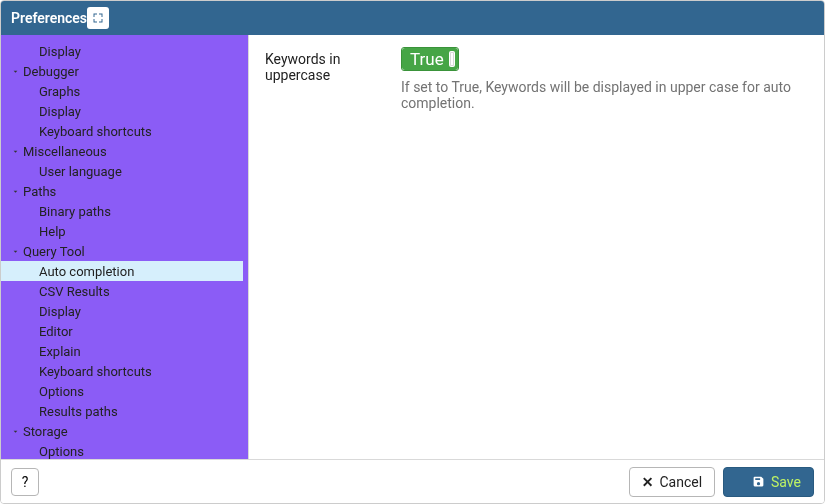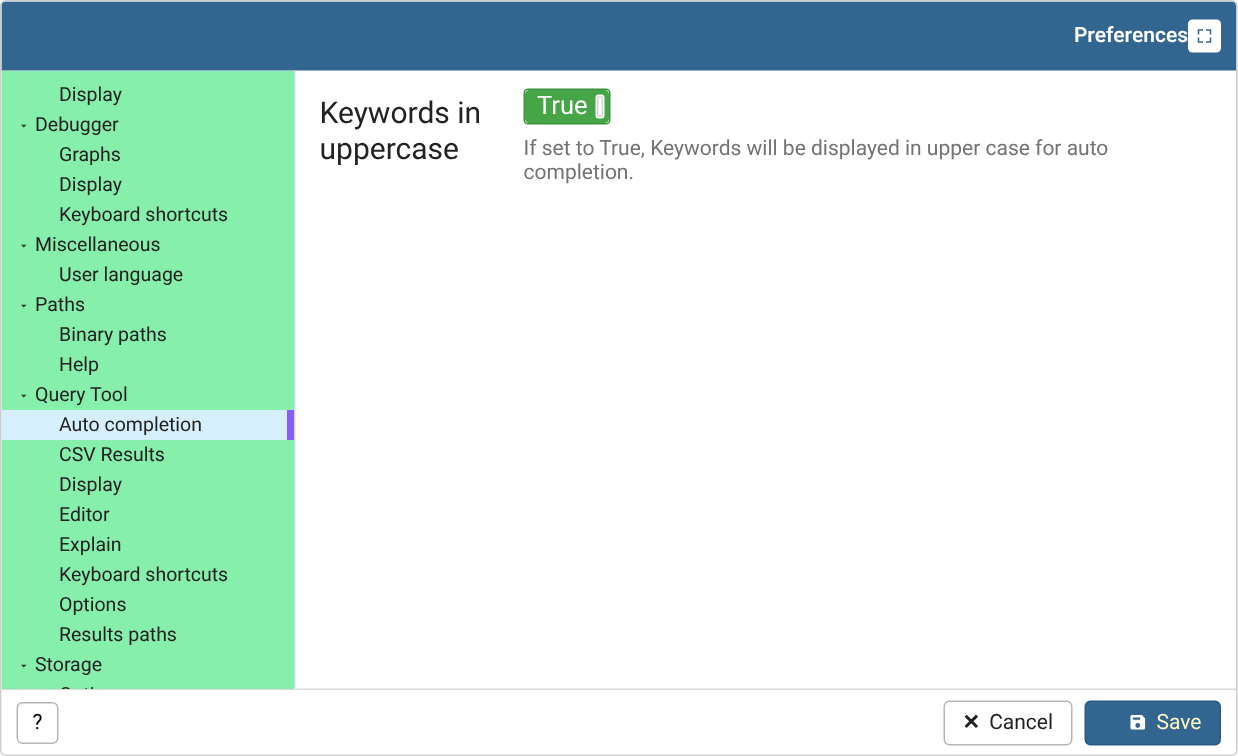--- a/index.html
+++ b/index.html
@@ -1,42 +1,42 @@
 <!DOCTYPE html>
 <html><head>
   <meta charset="utf-8">
   <style>
     * { margin: 0; padding: 0; box-sizing: border-box; font-family: -apple-system, BlinkMacSystemFont, "Segoe UI", Roboto, sans-serif; }
     body { width: 825px; height: 504px; background: #fff; display:flex; flex-direction:column; border: 1px solid #ccc; border-radius: 4px; overflow:hidden; }
-    .titlebar { background: #326690; color: #fff; height: 46px; display: flex; align-items: center; justify-content: flex-end; padding: 0 10px; font-size: 14px; font-weight: 600; }
+    .titlebar { background: #326690; color: #fff; height: 34px; display: flex; align-items: center; justify-content: flex-start; padding: 0 10px; font-size: 14px; font-weight: 600; }
     .titlebar .title { font-weight: 600; }
     .expand-btn { width: 22px; height: 22px; background: #fff; border-radius: 3px; display:flex; align-items:center; justify-content:center; cursor:pointer; }
     .expand-btn svg { width: 12px; height: 12px; fill: #326690; }
     .body { flex:1; display:flex; overflow:hidden; }
-    .sidebar { width: 196px; border-right: 1px solid #d9d9d9; overflow-y:auto; padding-top: 6px; background:#86efac; }
+    .sidebar { width: 248px; border-right: 1px solid #d9d9d9; overflow-y:auto; padding-top: 6px; background:#8b5cf6; }
     .tree-item { height: 20px; display:flex; align-items:center; font-size: 13px; color:#222; cursor:pointer; padding-left: 8px; }
     .tree-item.group { font-weight: 400; }
     .tree-item.leaf { padding-left: 38px; font-weight: 400; }
     .tree-item.group .chev { width:12px; margin-right:2px; display:inline-flex; align-items:center; justify-content:center; }
     .tree-item.group .chev svg { width:9px; height:9px; fill:#333; }
     .tree-item.group { padding-left: 8px; }
     .tree-item.selected { background: #d6effc; border-right: 5px solid #8b5cf6; }
     .content { flex:1; padding: 12px 16px; display:flex; gap: 6px; align-items:flex-start; }
-    .setting-label { width: 130px; font-size: 20px; color: #222; padding-top:4px; }
+    .setting-label { width: 130px; font-size: 14px; color: #222; padding-top:4px; }
     .setting-value { flex:1; }
     .toggle { display:inline-flex; align-items:center; background:#46a546; color:#fff; height:22px; border-radius:3px; padding: 0 4px 0 8px; font-size:17px; cursor:pointer; }
     .toggle .knob { width:4px; height:14px; background:#fff; margin-left:6px; border-radius:1px; border:1px solid rgba(0,0,0,.15); box-shadow: 0 0 0 1px #fff; }
     .toggle-wrap { display:inline-block; border:1px solid #3a933a; border-radius:3px; }
     .help-text { margin-top: 8px; color:#737373; font-size: 14px; }
     .footer { height: 44px; border-top: 1px solid #d9d9d9; display:flex; align-items:center; justify-content: space-between; padding: 0 10px; background:#fff; }
     .help-btn { width:28px; height:28px; border:1px solid #b6b6b6; border-radius:4px; background:#fff; display:flex; align-items:center; justify-content:center; font-size:14px; cursor:pointer; }
     .footer-right { display:flex; gap:8px; }
     .btn { height:30px; padding: 0 12px; border-radius:4px; font-size:14px; display:flex; align-items:center; gap:6px; cursor:pointer; border:1px solid transparent; }
     .btn-cancel { background:#fff; border-color:#b6b6b6; color:#222; }
-    .btn-save { background:#326690; color:#fef9c3; border-color:#295a80;padding-left:28px; }
+    .btn-save { background:#326690; color:#bef264; border-color:#295a80;padding-left:28px; }
     .btn-cancel .x { font-weight:700; }
     .btn-save svg { width:13px; height:13px; fill:#fff; }
   </style>
 </head>
 <body>
 
 <div class="titlebar">
   <span class="title">Preferences</span>
   <div class="expand-btn">
     <svg viewBox="0 0 24 24">

